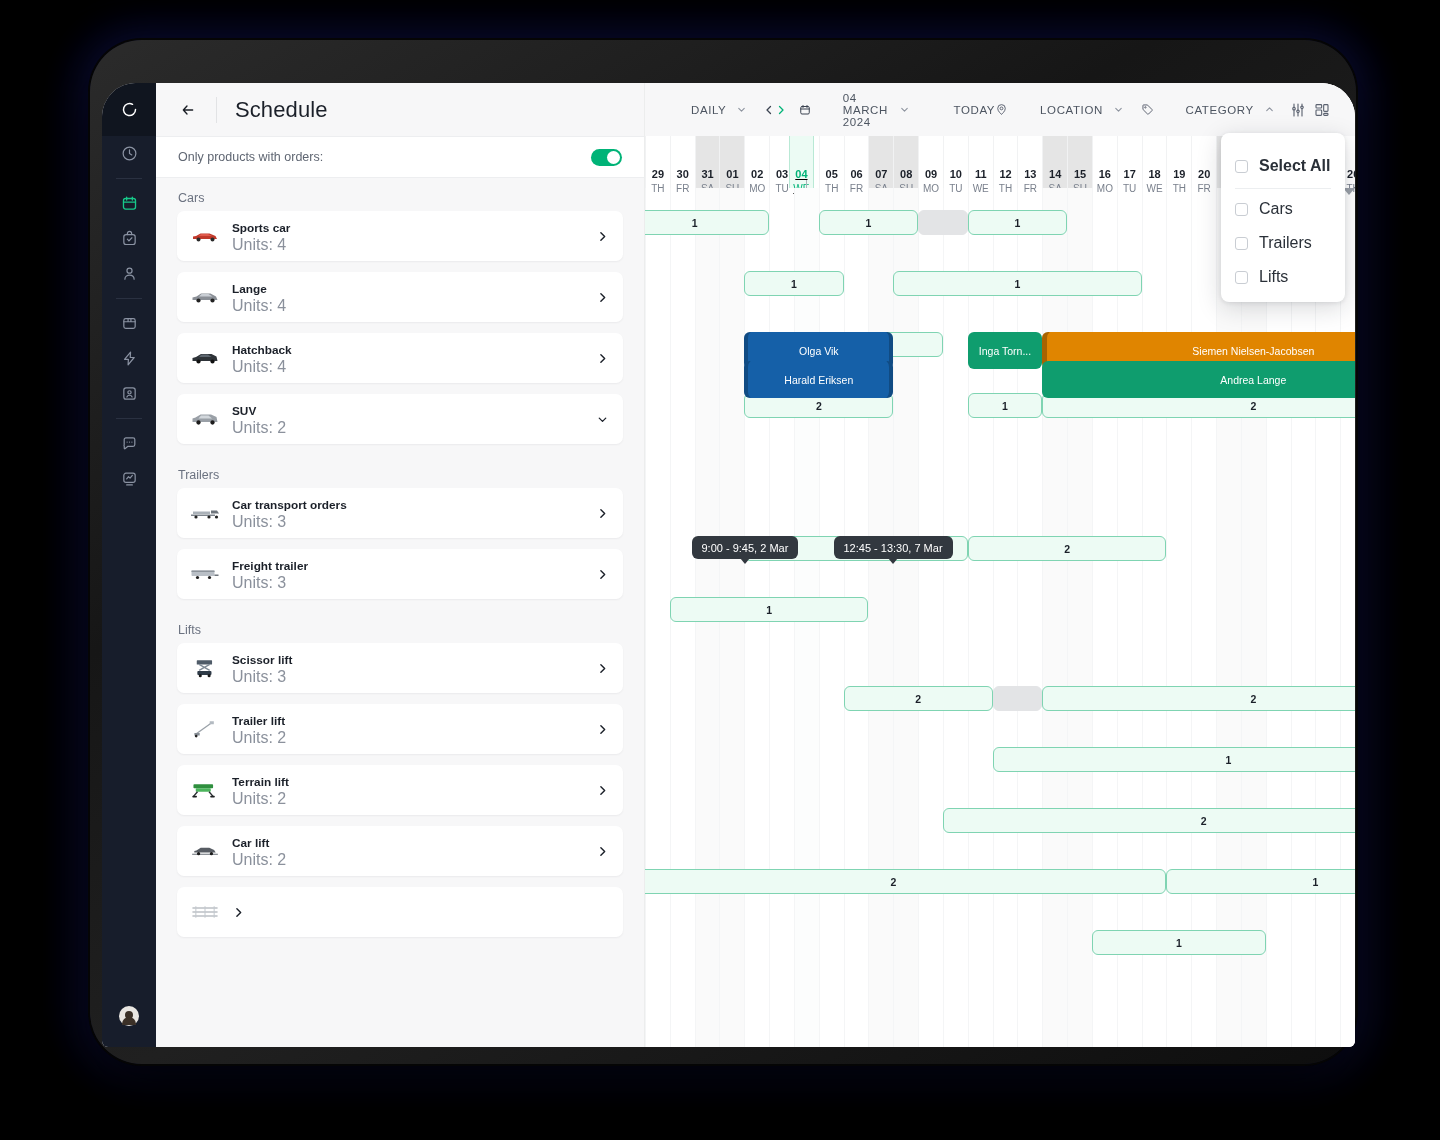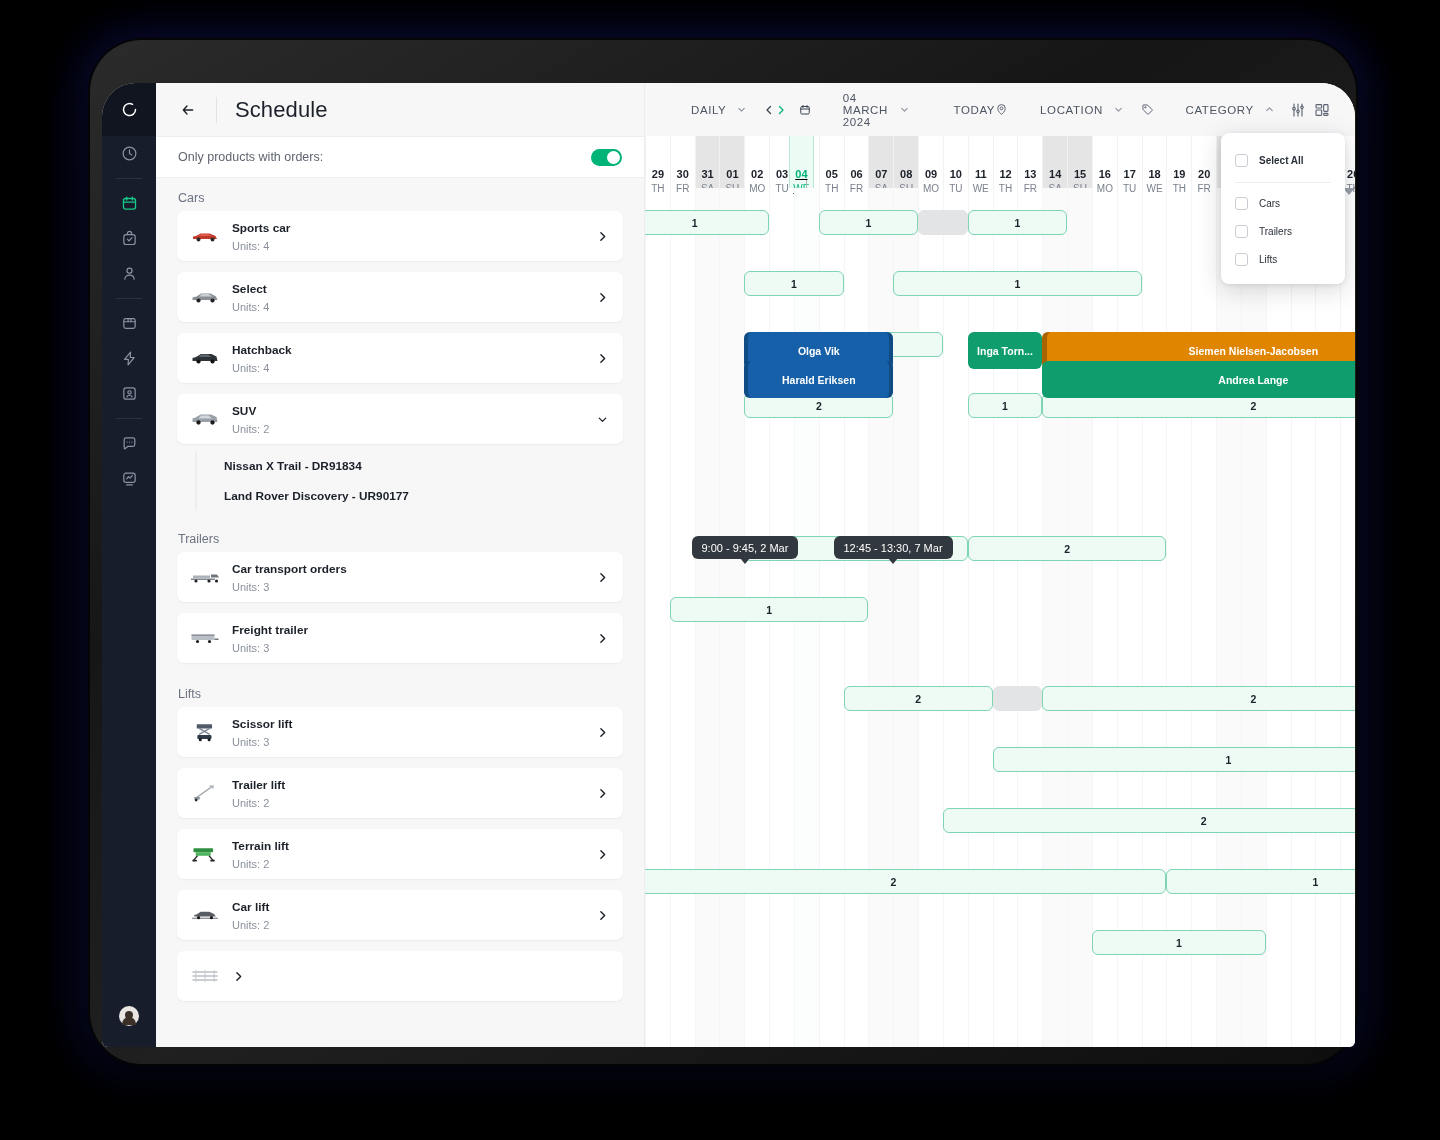--- a/index.html
+++ b/index.html
@@ -105,21 +105,21 @@
     box-shadow: 0 1px 2px rgba(20,25,35,.055);
     cursor: pointer;
   }
   .prod-card .thumb {
     width: 34px; height: 26px; border-radius: 4px; margin-right: 10px;
     display: flex; align-items: center; justify-content: center; flex: none;
     overflow: hidden;
   }
   .prod-card .texts { flex: 1 1 auto; min-width: 0; }
   .prod-card .pname { font-size: 11.8px; font-weight: 700; color: #1b2029; line-height: 15px; }
-  .prod-card .punits { font-size: 11px; color: #8b919c; line-height: 15px; }
+  .prod-card .punits { font-size: 16px; color: #8b919c; line-height: 15px; }
   .prod-card .chev { color: #1b2029; display: flex; align-items: center; }
 
   .sub-list { padding-left: 12px; border-left: 2px solid #eceef0; margin: -4px 0 8px 18px; }
   .sub-item { font-size: 11.8px; font-weight: 700; color: #1b2029; padding: 8px 0 8px 15px; cursor: pointer; }
 
   
   #timeline { position: absolute; left: 543px; top: 0; right: 0; height: 964px; background: #fff; overflow: hidden; }
 
   #tl-toolbar {
     height: 53px; display: flex; align-items: center; background: #f7f7f8;
@@ -163,21 +163,21 @@
     position: absolute; height: 25px; border-radius: 6px;
     display: flex; align-items: center; justify-content: center;
     font-size: 10.5px; font-weight: 700; color: #1b2029;
   }
   .bar.avail { background: #edfbf4; border: 1px solid #7fd4b2; }
   .bar.blocked { background: #e3e4e6; border: 1px solid #e3e4e6; color: transparent; }
 
   .pill {
     position: absolute; height: 37px; border-radius: 6px;
     display: flex; align-items: center; justify-content: center;
-    font-size: 10.5px; font-weight: 700; color: #ffffff;
+    font-size: 10.5px; font-weight: 400; color: #ffffff;
     overflow: hidden; white-space: nowrap; cursor: pointer;
   }
   .pill.blue { background: #1560a8; box-shadow: inset 6px 0 0 -2px rgba(0,0,0,.22), inset -6px 0 0 -2px rgba(0,0,0,.22); }
   .pill.green { background: #0f9d6e; }
   .pill.orange { background: #e08500; box-shadow: inset 7px 0 0 -2px rgba(0,0,0,.25); }
 
   .tip {
     position: absolute; height: 23px; padding: 0 10px; border-radius: 6px;
     background: #32383f; color: #fff; font-size: 11px;
     display: flex; align-items: center; justify-content: center; white-space: nowrap;
@@ -191,21 +191,21 @@
 
   
   #cat-menu {
     position: absolute; left: 576px; top: 50px; width: 124px;
     background: #fff; border-radius: 8px;
     box-shadow: 0 6px 24px rgba(25,30,40,.17), 0 1px 4px rgba(25,30,40,.10);
     padding: 13px 0 11px 0; z-index: 30;
   }
   #cat-menu .row {
     display: flex; align-items: center; height: 28px; padding: 0 14px; cursor: pointer;
-    font-size: 10px; color: #2a3038;
+    font-size: 16px; color: #2a3038; margin-top: 6px;
   }
   #cat-menu .row.strong { font-weight: 700; }
   #cat-menu .cbx {
     width: 13px; height: 13px; border-radius: 3px; border: 1.4px solid #c9cdd3;
     margin-right: 11px; flex: none; background: #fff;
   }
   #cat-menu .divider { height: 1px; background: #eceef0; margin: 8px 14px 6px 14px; }
 
   .svgi { display: block; }
 </style>
@@ -328,21 +328,21 @@
         </div>
         <div class="prod-card">
           <span class="thumb">
             <svg width="30" height="16" viewBox="0 0 60 30">
               <path d="M5 21h50l-3-7-11-6H22l-9 6-8 2z" fill="#8a8f96"></path>
               <path d="M23 9h14l8 5H18z" fill="#c9ced4"></path>
               <circle cx="17" cy="22" r="4.2" fill="#222"></circle>
               <circle cx="45" cy="22" r="4.2" fill="#222"></circle>
             </svg>
           </span>
-          <span class="texts"><span class="pname">Select</span><br><span class="punits">Units: 4</span></span>
+          <span class="texts"><span class="pname">Lange</span><br><span class="punits">Units: 4</span></span>
           <span class="chev">
             <svg width="13" height="13" viewBox="0 0 24 24" fill="none" stroke="currentColor" stroke-width="2.6" stroke-linecap="round" stroke-linejoin="round">
               <path d="M9 5l7 7-7 7"></path>
             </svg>
           </span>
         </div>
         <div class="prod-card">
           <span class="thumb">
             <svg width="30" height="16" viewBox="0 0 60 30">
               <path d="M5 21h50l-2-9-10-5H22l-10 6-7 2z" fill="#2e3338"></path>
@@ -366,24 +366,20 @@
               <circle cx="17" cy="22" r="4.3" fill="#1c1c1c"></circle>
               <circle cx="45" cy="22" r="4.3" fill="#1c1c1c"></circle>
             </svg>
           </span>
           <span class="texts"><span class="pname">SUV</span><br><span class="punits">Units: 2</span></span>
           <span class="chev">
             <svg width="13" height="13" viewBox="0 0 24 24" fill="none" stroke="currentColor" stroke-width="2.4" stroke-linecap="round" stroke-linejoin="round">
               <path d="M6 9.5l6 6 6-6"></path>
             </svg>
           </span>
-        </div>
-        <div class="sub-list">
-          <div class="sub-item">Nissan X Trail - DR91834</div>
-          <div class="sub-item">Land Rover Discovery - UR90177</div>
         </div>
         <div class="group-label">Trailers</div>
         <div class="prod-card">
           <span class="thumb">
             <svg width="32" height="16" viewBox="0 0 64 30">
               <path d="M4 18h48v3H4z" fill="#7d848c"></path>
               <path d="M8 12h34v5H8z" fill="#aab1b8"></path>
               <path d="M44 10h12l4 6H44z" fill="#6e757c"></path>
               <circle cx="14" cy="23" r="3.2" fill="#222"></circle>
               <circle cx="40" cy="23" r="3.2" fill="#222"></circle>

